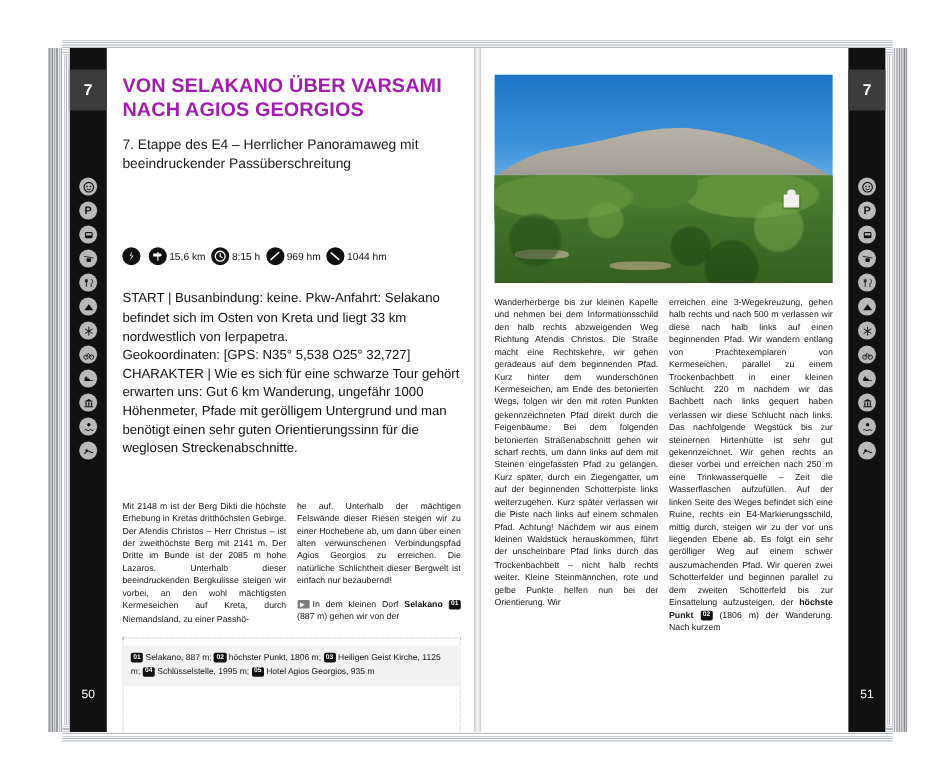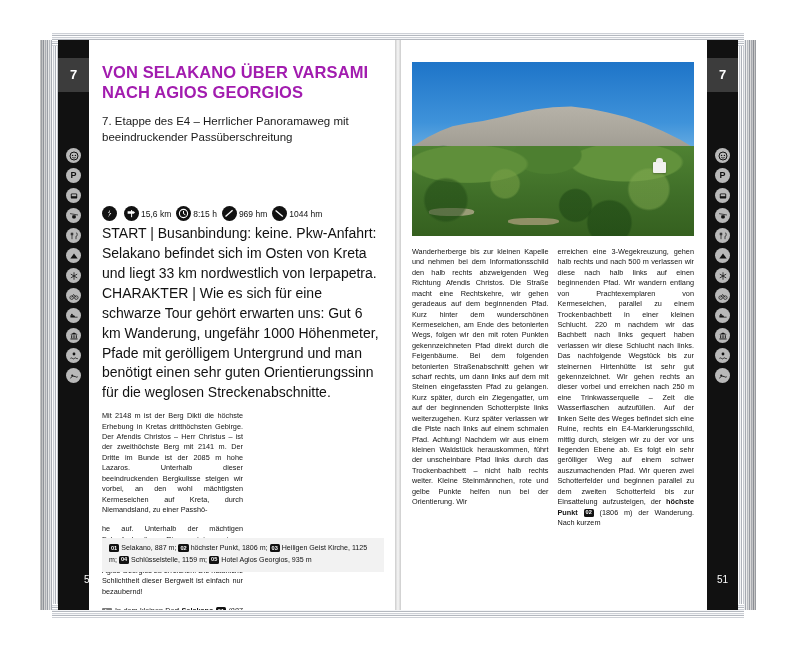--- a/index.html
+++ b/index.html
@@ -43,21 +43,21 @@
   .page.right .tabbar{right:0;}
 
   .chapno{position:absolute;width:31px;height:34px;line-height:34px;text-align:center;
       color:#ffffff;font-size:13px;font-weight:700;}
   .page.left .chapno{left:0;top:18px;}
   .page.right .chapno{right:0;top:18px;}
   .chapno.grey{background:#3c3c3c;}
 
   .pageno{position:absolute;width:31px;height:20px;line-height:20px;text-align:center;
       color:#ffffff;font-size:10px;}
-  .page.left .pageno{left:16px;bottom:20px;}
+  .page.left .pageno{left:0;bottom:20px;}
   .page.right .pageno{right:0;bottom:20px;}
 
   
   .iconstrip{position:absolute;top:108px;width:31px;display:flex;flex-direction:column;
       align-items:center;gap:5px;}
   .page.left .iconstrip{left:0;}
   .page.right .iconstrip{right:0;}
   .tabicon{width:15px;height:15px;border-radius:50%;background:#b9b9b9;color:#111;
       font-size:9px;line-height:15px;text-align:center;font-weight:700;
       display:flex;align-items:center;justify-content:center;}
@@ -70,24 +70,24 @@
       color:#a21caf;letter-spacing:.1px;text-transform:uppercase;}
   .subtitle{margin:12px 0 4px 0;font-size:11.5px;line-height:1.35;color:#1a1a1a;}
 
   .factbar{display:flex;align-items:center;gap:5px;margin-top:14px;flex-wrap:nowrap;}
   .fact{display:flex;align-items:center;gap:2px;margin-top:47px;}
   .fact .lbl{font-size:8.5px;color:#111;white-space:nowrap;}
   .ficon{width:15px;height:15px;border-radius:50%;background:#111;display:flex;
       align-items:center;justify-content:center;flex:0 0 auto;}
   .ficon svg{display:block;}
 
-  .meta{margin-top:3px;font-size:14px;line-height:1.42;color:#111;}
+  .meta{margin-top:21px;font-size:11px;line-height:1.42;color:#111;}
   .meta p{margin:0;}
 
-  .cols{display:flex;gap:9px;margin-top:8px;flex-direction:column;}
+  .cols{display:flex;gap:9px;margin-top:34px;}
   .col{width:50%;font-size:7.3px;line-height:1.43;color:#141414;text-align:justify;
        hyphens:auto;}
   .col p{margin:0 0 0 0;}
 
   .tipline{margin-top:9px;display:block;font-size:7.3px;line-height:1.43;text-align:justify;}
   .tipicon{display:inline-block;width:10px;height:7px;background:#7d7d7d;border-radius:1px;
       vertical-align:middle;margin-right:3px;position:relative;}
   .tipicon:after{content:"";position:absolute;left:2.5px;top:1.5px;border-left:4px solid #fff;
       border-top:2px solid transparent;border-bottom:2px solid transparent;}
 
@@ -282,20 +282,21 @@
                 <svg width="11" height="11" viewBox="0 0 11 11">
                     <path d="M1.6 2.4 L8.8 8.6" stroke="#fff" stroke-width="1.3"></path>
                   </svg>
               </span>
               <span class="lbl">1044 hm</span>
             </div>
           </div>
 
           <div class="meta">
             <p>START | Busanbindung: keine. Pkw-Anfahrt: Selakano befindet sich im Osten von Kreta und liegt 33 km nordwestlich von Ierpapetra.</p>
+            <p>Geokoordinaten: [GPS: N35° 5,538 O25° 32,727]</p>
             <p>CHARAKTER | Wie es sich für eine schwarze Tour gehört erwarten uns: Gut 6 km Wanderung, ungefähr 1000 Höhenmeter, Pfade mit gerölligem Untergrund und man benötigt einen sehr guten Orientierungssinn für die weglosen Streckenabschnitte.</p>
           </div>
 
           <div class="cols">
             <div class="col">
               <p>Mit 2148 m ist der Berg Dikti die höchste Erhebung in Kretas dritthöchsten Gebirge. Der Afendis Christos – Herr Christus – ist der zweithöchste Berg mit 2141 m. Der Dritte im Bunde ist der 2085 m hohe Lazaros. Unterhalb dieser beeindruckenden Bergkulisse steigen wir vorbei, an den wohl mächtigsten Kermeseichen auf Kreta, durch Niemandsland, zu einer Passhö-</p>
             </div>
             <div class="col">
               <p>he auf. Unterhalb der mächtigen Felswände dieser Riesen steigen wir zu einer Hochebene ab, um dann über einen alten verwunschenen Verbindungspfad Agios Georgios zu erreichen. Die natürliche Schlichtheit dieser Bergwelt ist einfach nur bezaubernd!</p>
               <div class="tipline">
@@ -308,21 +309,21 @@
         </div>
 
         <div class="wplist">
           <span class="wpnum">01</span>
           <span>Selakano, 887 m;</span>
           <span class="wpnum">02</span>
           <span>höchster Punkt, 1806 m;</span>
           <span class="wpnum">03</span>
           <span>Heiligen Geist Kirche, 1125 m;</span>
           <span class="wpnum">04</span>
-          <span>Schlüsselstelle, 1159 m;</span>
+          <span>Schlüsselstelle, 1995 m;</span>
           <span class="wpnum">05</span>
           <span>Hotel Agios Georgios, 935 m</span>
         </div>
       </div>
 
       <div class="page right">
         <div class="tabbar"></div>
         <div class="chapno grey">7</div>
 
         <div class="iconstrip">

